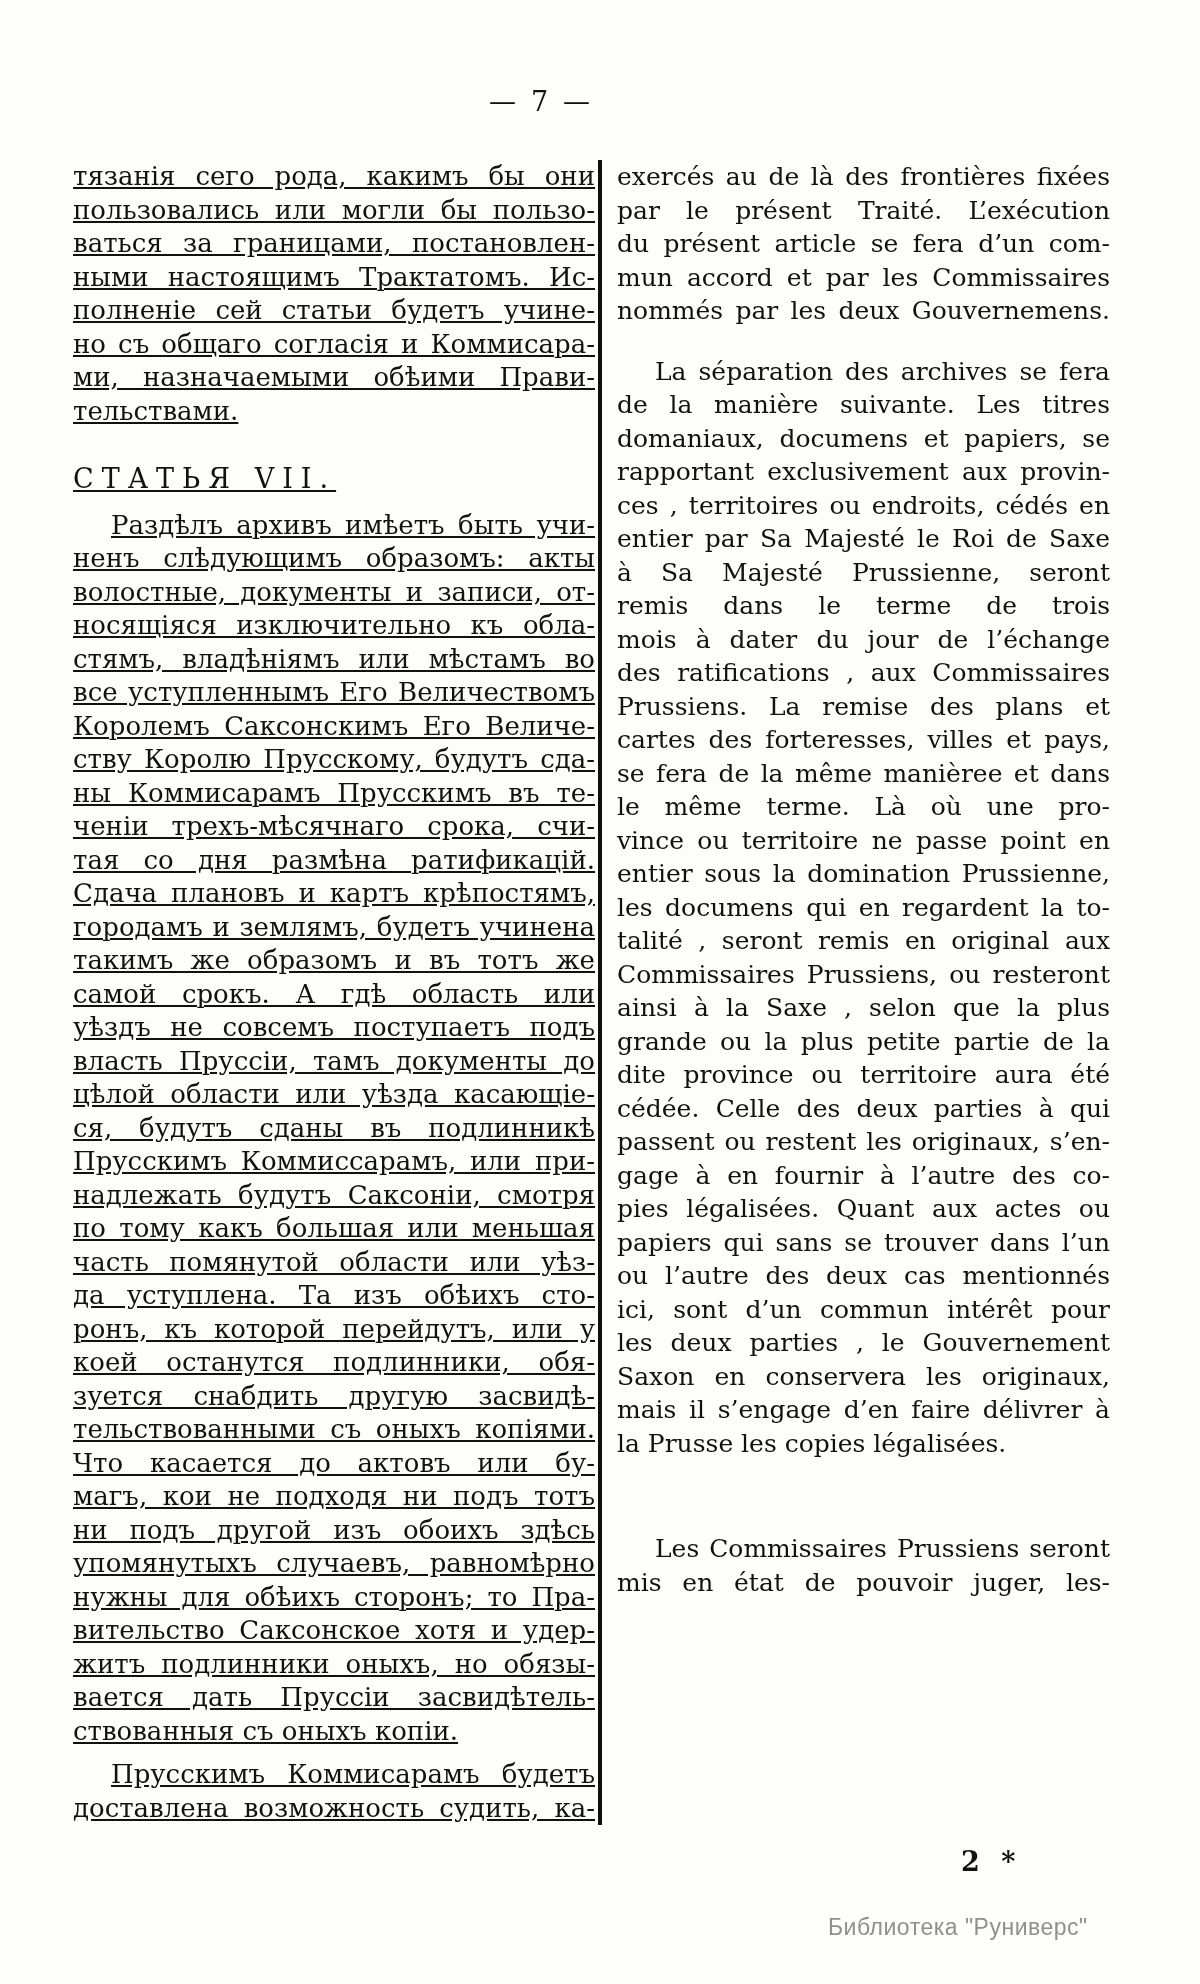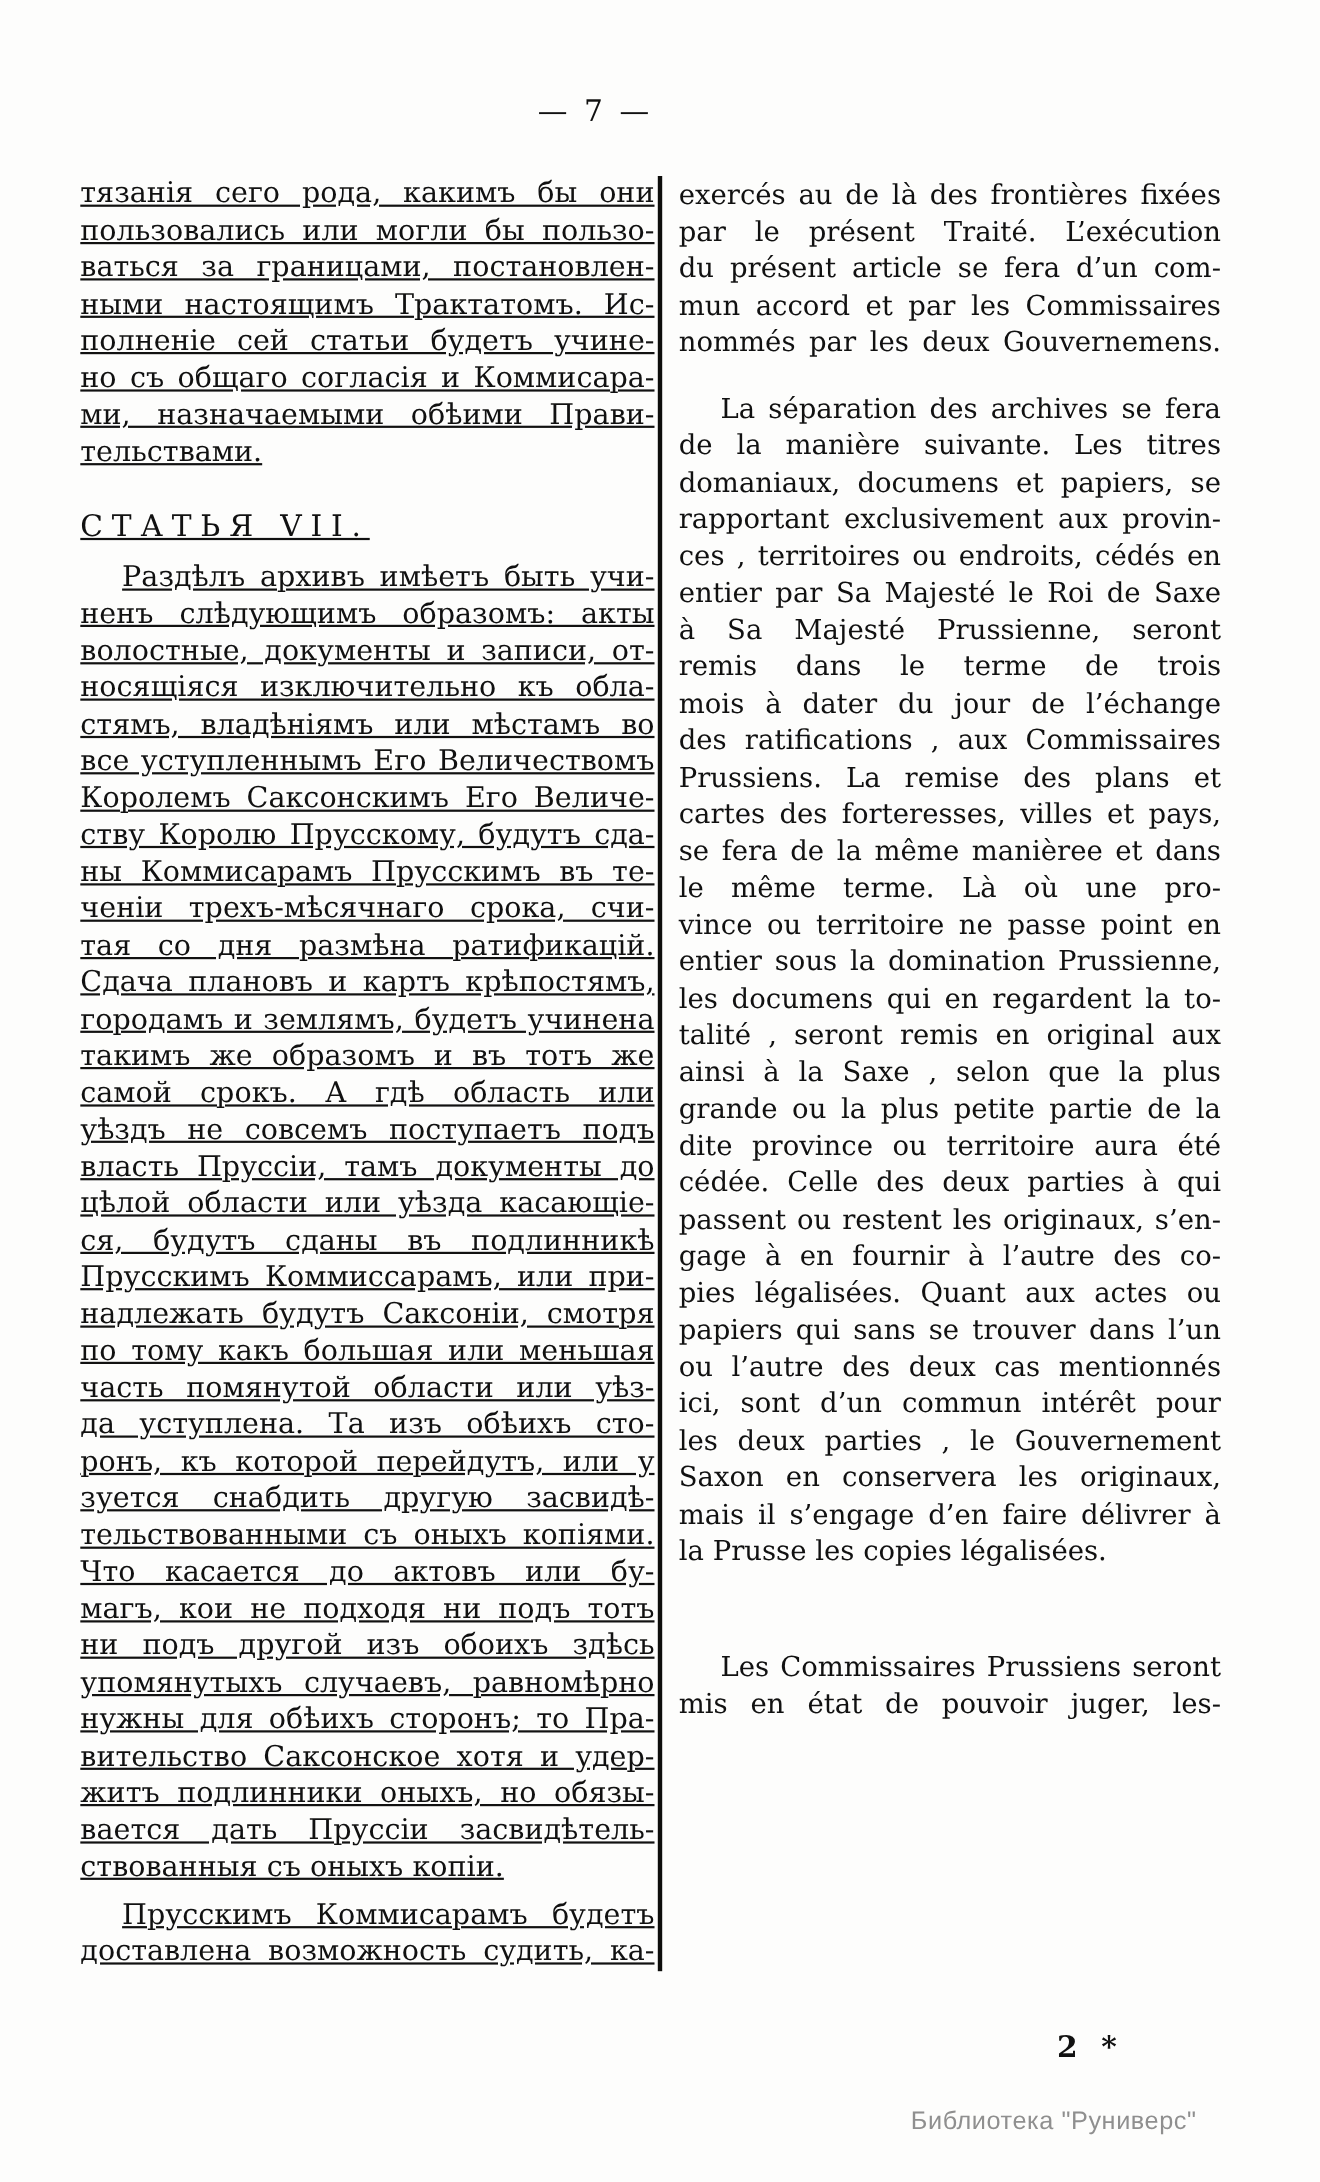--- a/index.html
+++ b/index.html
@@ -93,20 +93,21 @@
         <div class="tl">уѣздъ не совсемъ поступаетъ подъ</div>
         <div class="tl">власть Пруссіи, тамъ документы до</div>
         <div class="tl">цѣлой области или уѣзда касающіе-</div>
         <div class="tl">ся, будутъ сданы въ подлинникѣ</div>
         <div class="tl">Прусскимъ Коммиссарамъ, или при-</div>
         <div class="tl">надлежать будутъ Саксоніи, смотря</div>
         <div class="tl">по тому какъ большая или меньшая</div>
         <div class="tl">часть помянутой области или уѣз-</div>
         <div class="tl">да уступлена. Та изъ обѣихъ сто-</div>
         <div class="tl">ронъ, къ которой перейдутъ, или у</div>
+        <div class="tl">коей останутся подлинники, обя-</div>
         <div class="tl">зуется снабдить другую засвидѣ-</div>
         <div class="tl">тельствованными съ оныхъ копіями.</div>
         <div class="tl">Что касается до актовъ или бу-</div>
         <div class="tl">магъ, кои не подходя ни подъ тотъ</div>
         <div class="tl">ни подъ другой изъ обоихъ здѣсь</div>
         <div class="tl">упомянутыхъ случаевъ, равномѣрно</div>
         <div class="tl">нужны для обѣихъ сторонъ; то Пра-</div>
         <div class="tl">вительство Саксонское хотя и удер-</div>
         <div class="tl">житъ подлинники оныхъ, но обязы-</div>
         <div class="tl">вается дать Пруссіи засвидѣтель-</div>
@@ -140,20 +141,21 @@
         <div class="tl">mois à dater du jour de l’échange</div>
         <div class="tl">des ratifications , aux Commissaires</div>
         <div class="tl">Prussiens. La remise des plans et</div>
         <div class="tl">cartes des forteresses, villes et pays,</div>
         <div class="tl">se fera de la même manièree et dans</div>
         <div class="tl">le même terme. Là où une pro-</div>
         <div class="tl">vince ou territoire ne passe point en</div>
         <div class="tl">entier sous la domination Prussienne,</div>
         <div class="tl">les documens qui en regardent la to-</div>
         <div class="tl">talité , seront remis en original aux</div>
+        <div class="tl">Commissaires Prussiens, ou resteront</div>
         <div class="tl">ainsi à la Saxe , selon que la plus</div>
         <div class="tl">grande ou la plus petite partie de la</div>
         <div class="tl">dite province ou territoire aura été</div>
         <div class="tl">cédée. Celle des deux parties à qui</div>
         <div class="tl">passent ou restent les originaux, s’en-</div>
         <div class="tl">gage à en fournir à l’autre des co-</div>
         <div class="tl">pies légalisées. Quant aux actes ou</div>
         <div class="tl">papiers qui sans se trouver dans l’un</div>
         <div class="tl">ou l’autre des deux cas mentionnés</div>
         <div class="tl">ici, sont d’un commun intérêt pour</div>

